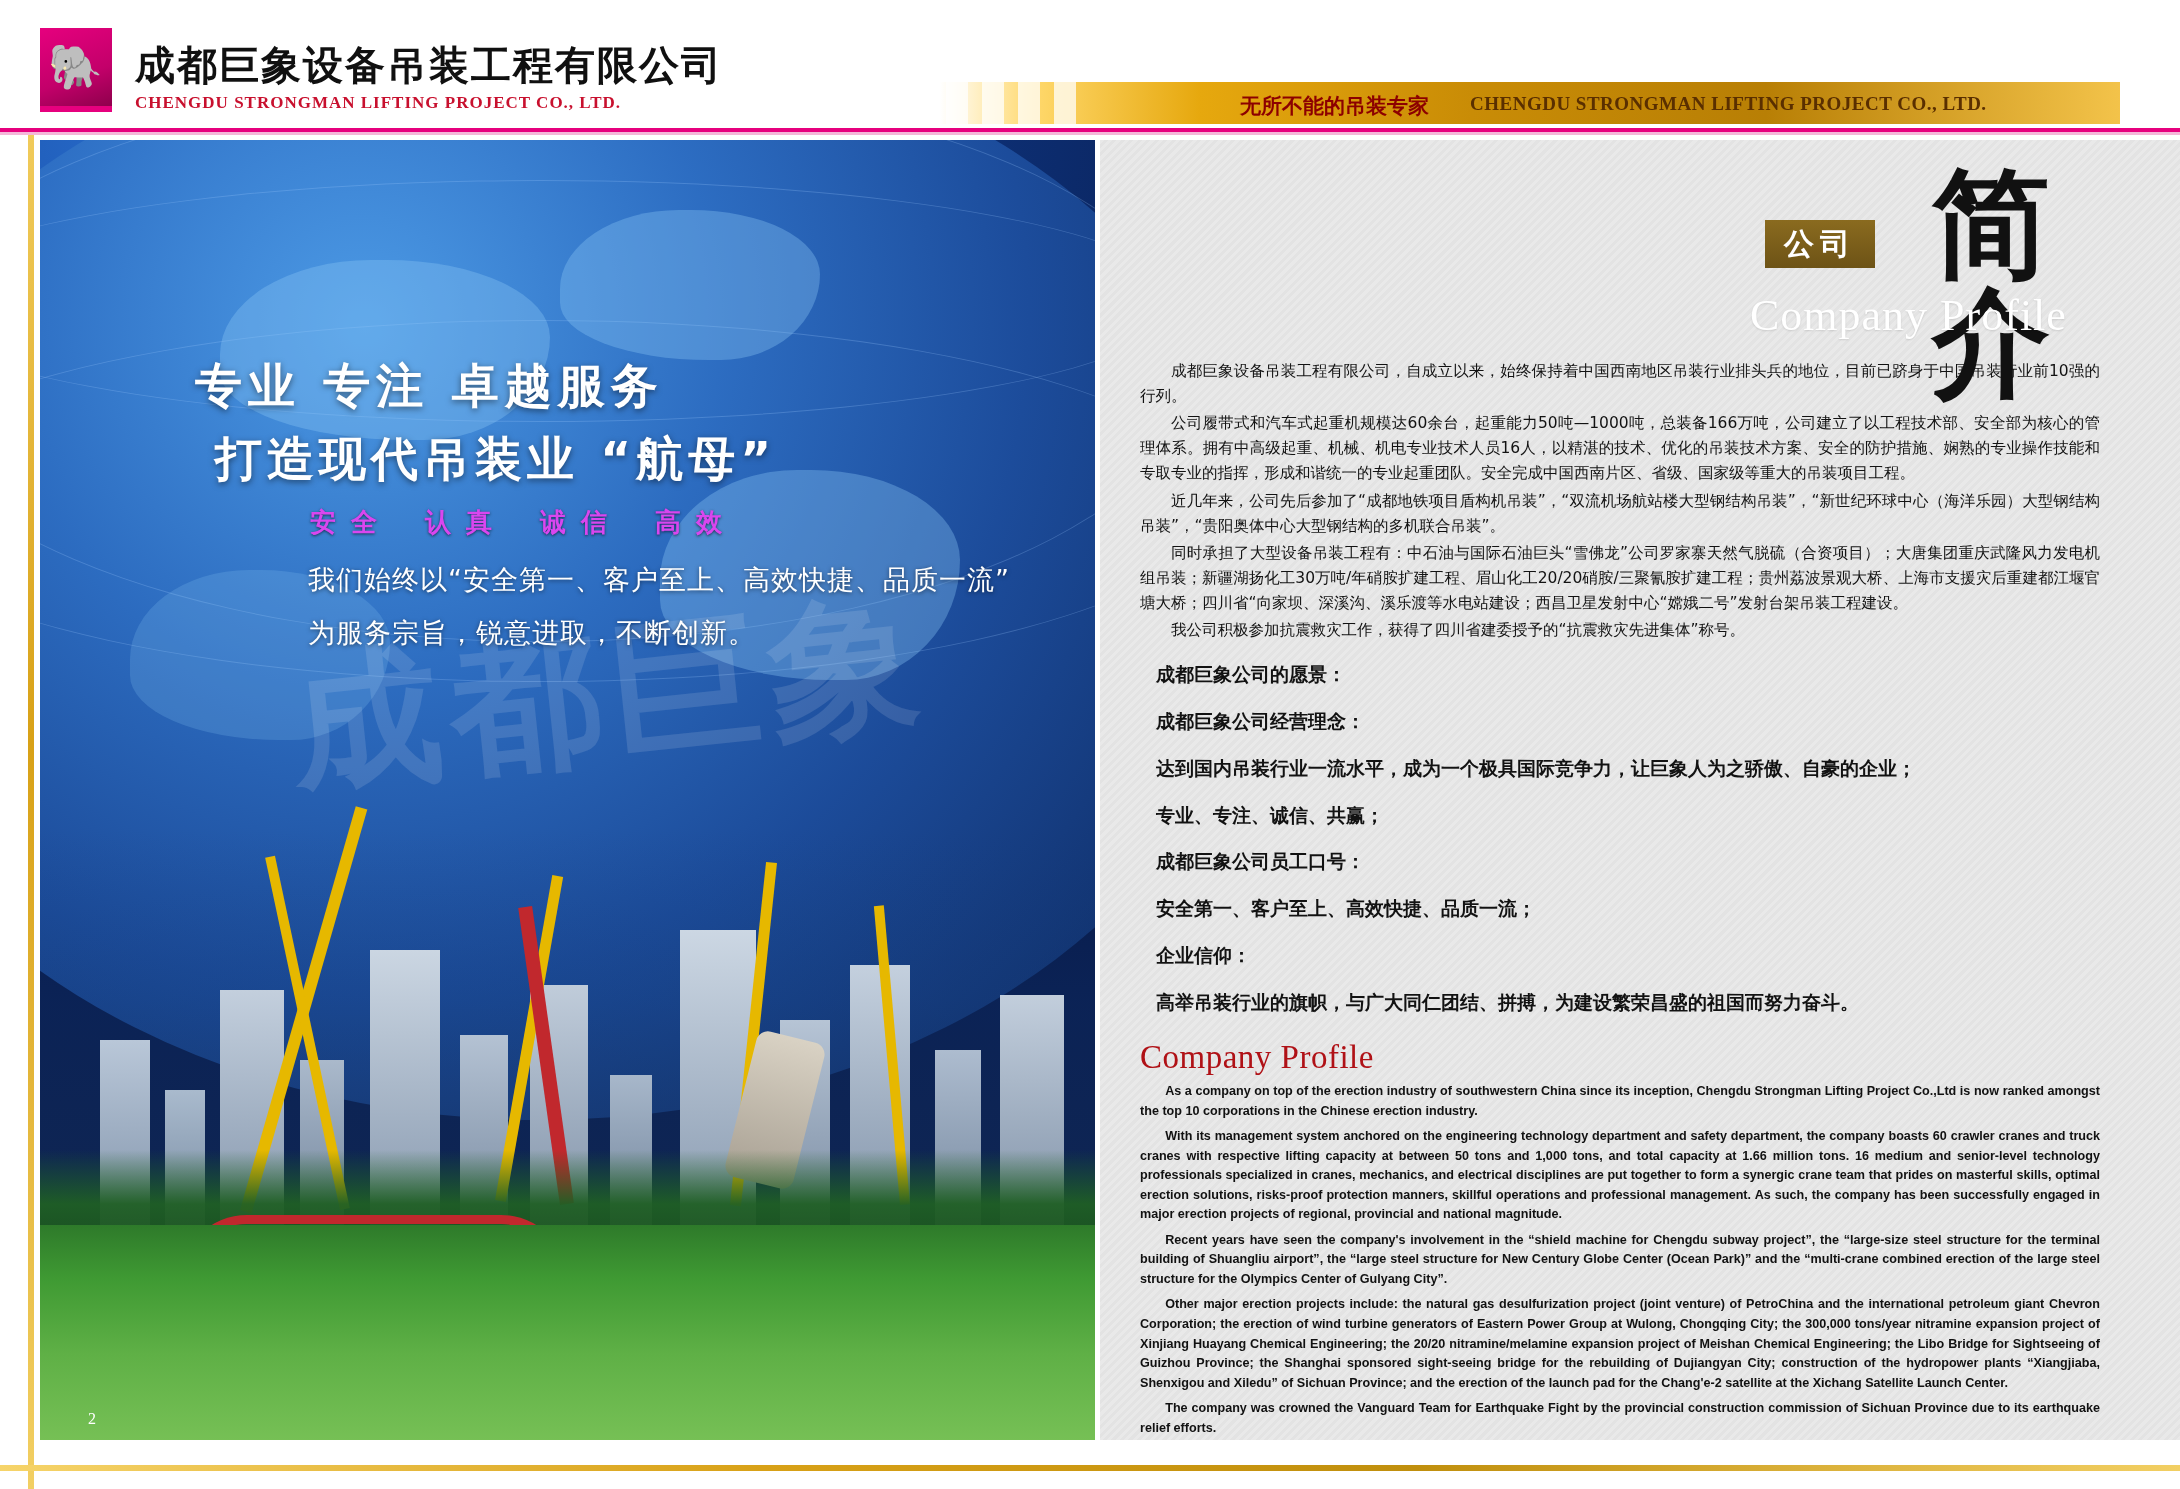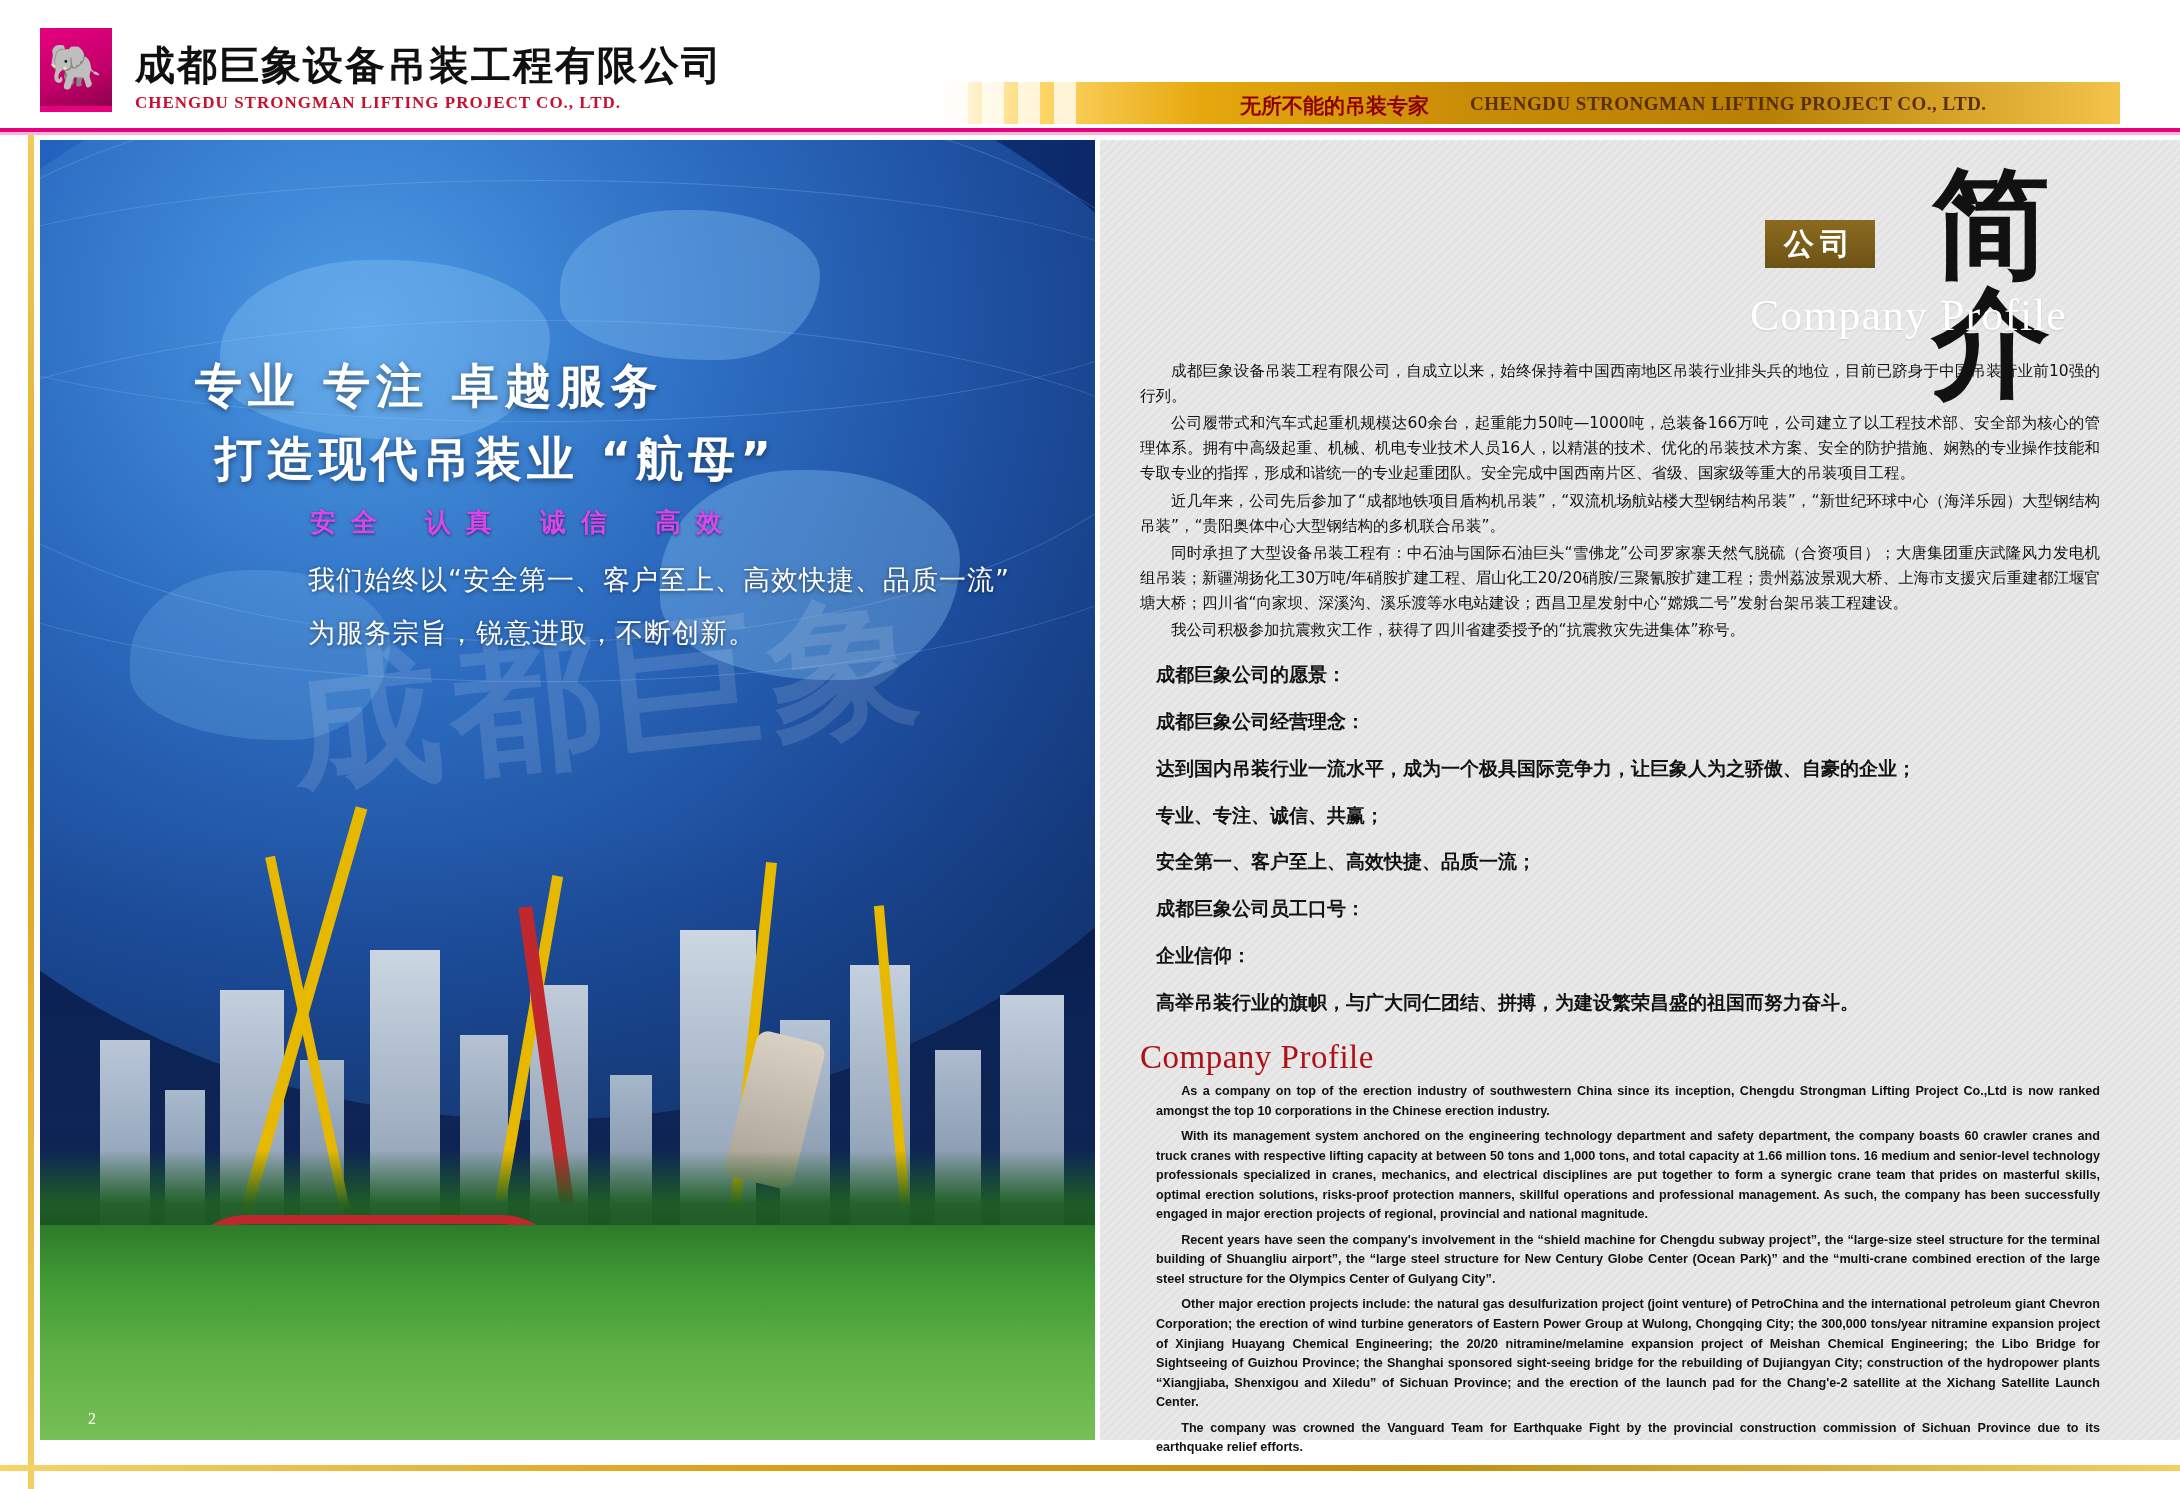--- a/index.html
+++ b/index.html
@@ -61,21 +61,21 @@
   .t-badge{position:absolute;left:625px;top:50px;width:110px;height:48px;background:linear-gradient(180deg,#8a6b1f 0%,#6d5316 100%);}
   .t-badge span{display:block;color:#fff;font-size:30px;font-weight:bold;text-align:center;line-height:48px;letter-spacing:6px;font-family:"DejaVu Sans",sans-serif;}
   .t-cn{position:absolute;left:792px;top:5px;font-size:118px;font-weight:bold;color:#111;font-family:Liberation Mono, monospace;letter-spacing:4px;line-height:1;}
   .t-en{position:absolute;left:610px;top:120px;font-size:44px;color:#ffffff;font-family:"Liberation Serif",serif;letter-spacing:1px;text-shadow:0 1px 2px rgba(0,0,0,.12);}
 
   .cn-body{margin-top:4px;}
   .cn-p{font-size:15.5px;line-height:1.62;color:#121212;text-align:justify;text-indent:2em;font-family:"DejaVu Sans",sans-serif;margin:0 0 2px 0;}
   .cn-b{font-size:19px;line-height:1.62;color:#121212;font-weight:bold;font-family:"DejaVu Sans",sans-serif;margin:16px;}
 
   .en-title{margin-top:22px;font-size:33px;color:#b01116;font-family:"Liberation Serif",serif;font-weight:normal;letter-spacing:.5px;}
-  .en-p{font-size:12.6px;line-height:1.55;color:#111;text-align:justify;text-indent:2em;font-family:"Liberation Sans",sans-serif;font-weight:bold;margin:6px 0 0 16px;}
+  .en-p{font-size:12.6px;line-height:1.55;color:#111;text-align:justify;text-indent:2em;font-family:"Liberation Sans",sans-serif;font-weight:bold;margin:6px 0 0 0;}
   .pg-right{position:absolute;right:20px;bottom:10px;font-size:16px;color:#b08a1f;font-family:"Liberation Serif",serif;}
 
   
   .foot-rule{position:absolute;left:0;bottom:18px;width:2180px;height:6px;background:linear-gradient(90deg,#f6d46a 0%,#d8a117 35%,#c08f0d 65%,#f2cf63 100%);}
   .side-rule{position:absolute;left:28px;top:0;width:6px;height:1489px;background:linear-gradient(180deg,#f6d46a 0%,#d8a117 50%,#f2cf63 100%);}
 </style>
 </head>
 <body>
 
 <div class="page">
@@ -173,22 +173,22 @@
       <div class="cn-body">
         <p class="cn-p">成都巨象设备吊装工程有限公司，自成立以来，始终保持着中国西南地区吊装行业排头兵的地位，目前已跻身于中国吊装行业前10强的行列。</p>
         <p class="cn-p">公司履带式和汽车式起重机规模达60余台，起重能力50吨—1000吨，总装备166万吨，公司建立了以工程技术部、安全部为核心的管理体系。拥有中高级起重、机械、机电专业技术人员16人，以精湛的技术、优化的吊装技术方案、安全的防护措施、娴熟的专业操作技能和专取专业的指挥，形成和谐统一的专业起重团队。安全完成中国西南片区、省级、国家级等重大的吊装项目工程。</p>
         <p class="cn-p">近几年来，公司先后参加了“成都地铁项目盾构机吊装”，“双流机场航站楼大型钢结构吊装”，“新世纪环球中心（海洋乐园）大型钢结构吊装”，“贵阳奥体中心大型钢结构的多机联合吊装”。</p>
         <p class="cn-p">同时承担了大型设备吊装工程有：中石油与国际石油巨头“雪佛龙”公司罗家寨天然气脱硫（合资项目）；大唐集团重庆武隆风力发电机组吊装；新疆湖扬化工30万吨/年硝胺扩建工程、眉山化工20/20硝胺/三聚氰胺扩建工程；贵州荔波景观大桥、上海市支援灾后重建都江堰官塘大桥；四川省“向家坝、深溪沟、溪乐渡等水电站建设；西昌卫星发射中心“嫦娥二号”发射台架吊装工程建设。</p>
         <p class="cn-p">我公司积极参加抗震救灾工作，获得了四川省建委授予的“抗震救灾先进集体”称号。</p>
         <p class="cn-b">成都巨象公司的愿景：</p>
         <p class="cn-b">成都巨象公司经营理念：</p>
         <p class="cn-b">达到国内吊装行业一流水平，成为一个极具国际竞争力，让巨象人为之骄傲、自豪的企业；</p>
         <p class="cn-b">专业、专注、诚信、共赢；</p>
+        <p class="cn-b">成都巨象公司员工口号：</p>
         <p class="cn-b">安全第一、客户至上、高效快捷、品质一流；</p>
-        <p class="cn-b">成都巨象公司员工口号：</p>
         <p class="cn-b">企业信仰：</p>
         <p class="cn-b">高举吊装行业的旗帜，与广大同仁团结、拼搏，为建设繁荣昌盛的祖国而努力奋斗。</p>
       </div>
 
       <div class="en-title">Company Profile</div>
       <div>
         <p class="en-p">As a company on top of the erection industry of southwestern China since its inception, Chengdu Strongman Lifting Project Co.,Ltd is now ranked amongst the top 10 corporations in the Chinese erection industry.</p>
         <p class="en-p">With its management system anchored on the engineering technology department and safety department, the company boasts 60 crawler cranes and truck cranes with respective lifting capacity at between 50 tons and 1,000 tons, and total capacity at 1.66 million tons. 16 medium and senior-level technology professionals specialized in cranes, mechanics, and electrical disciplines are put together to form a synergic crane team that prides on masterful skills, optimal erection solutions, risks-proof protection manners, skillful operations and professional management. As such, the company has been successfully engaged in major erection projects of regional, provincial and national magnitude.</p>
         <p class="en-p">Recent years have seen the company's involvement in the “shield machine for Chengdu subway project”, the “large-size steel structure for the terminal building of Shuangliu airport”, the “large steel structure for New Century Globe Center (Ocean Park)” and the “multi-crane combined erection of the large steel structure for the Olympics Center of Gulyang City”.</p>
         <p class="en-p">Other major erection projects include: the natural gas desulfurization project (joint venture) of PetroChina and the international petroleum giant Chevron Corporation; the erection of wind turbine generators of Eastern Power Group at Wulong, Chongqing City; the 300,000 tons/year nitramine expansion project of Xinjiang Huayang Chemical Engineering; the 20/20 nitramine/melamine expansion project of Meishan Chemical Engineering; the Libo Bridge for Sightseeing of Guizhou Province; the Shanghai sponsored sight-seeing bridge for the rebuilding of Dujiangyan City; construction of the hydropower plants “Xiangjiaba, Shenxigou and Xiledu” of Sichuan Province; and the erection of the launch pad for the Chang'e-2 satellite at the Xichang Satellite Launch Center.</p>

